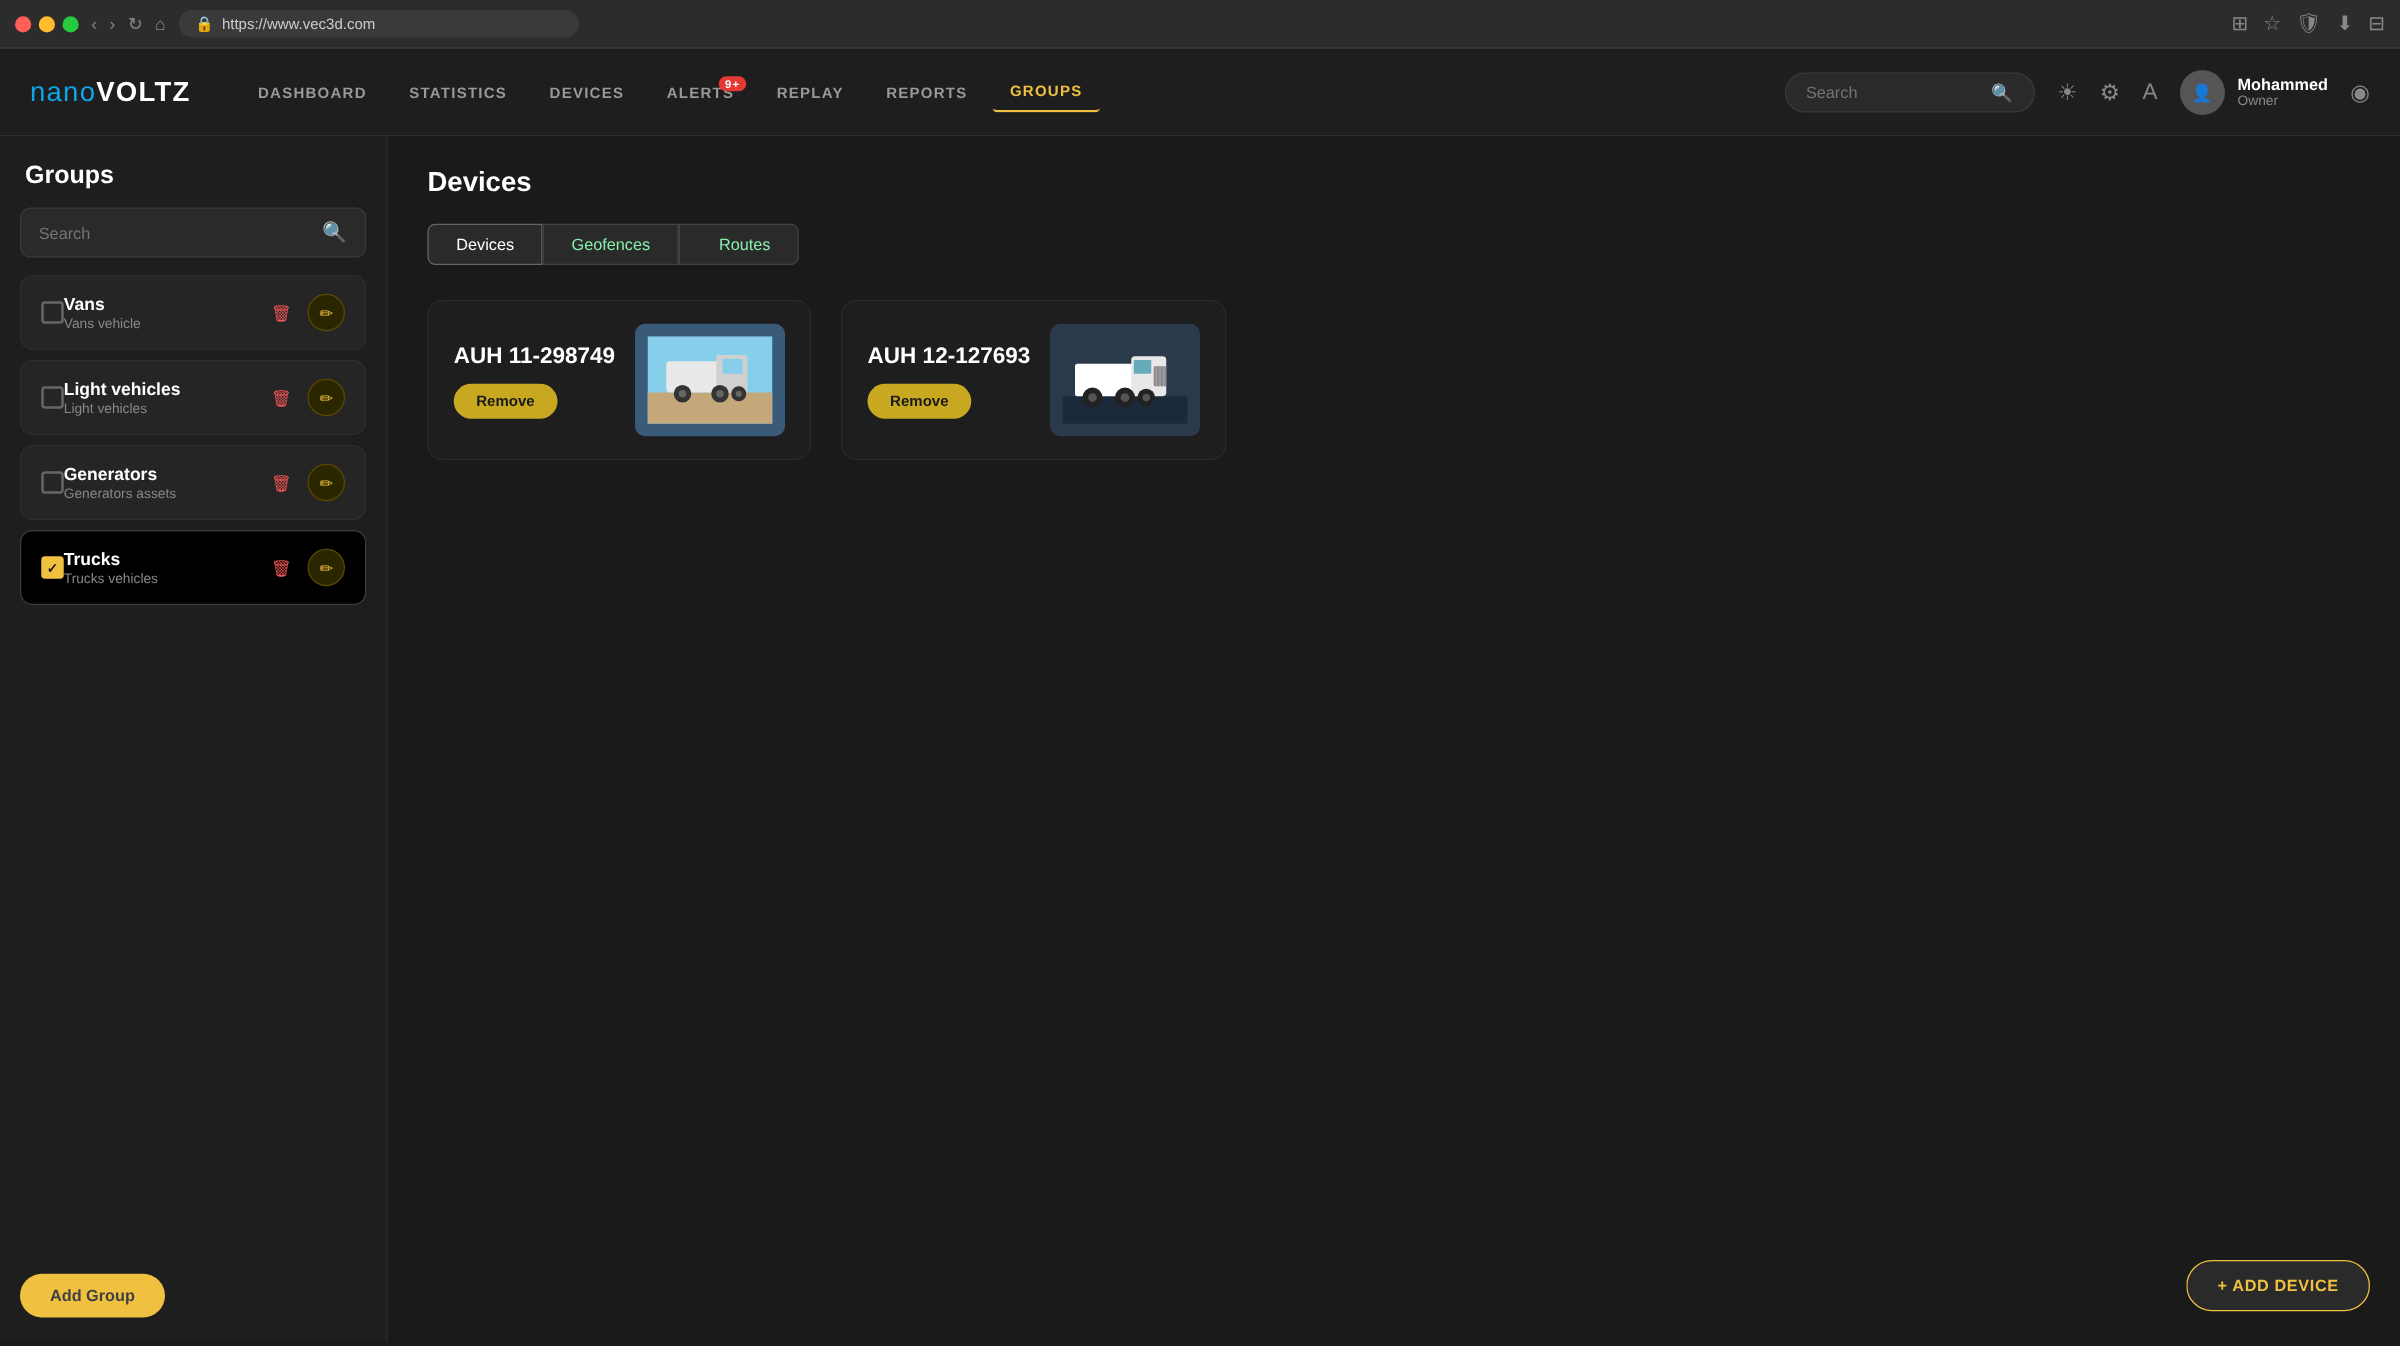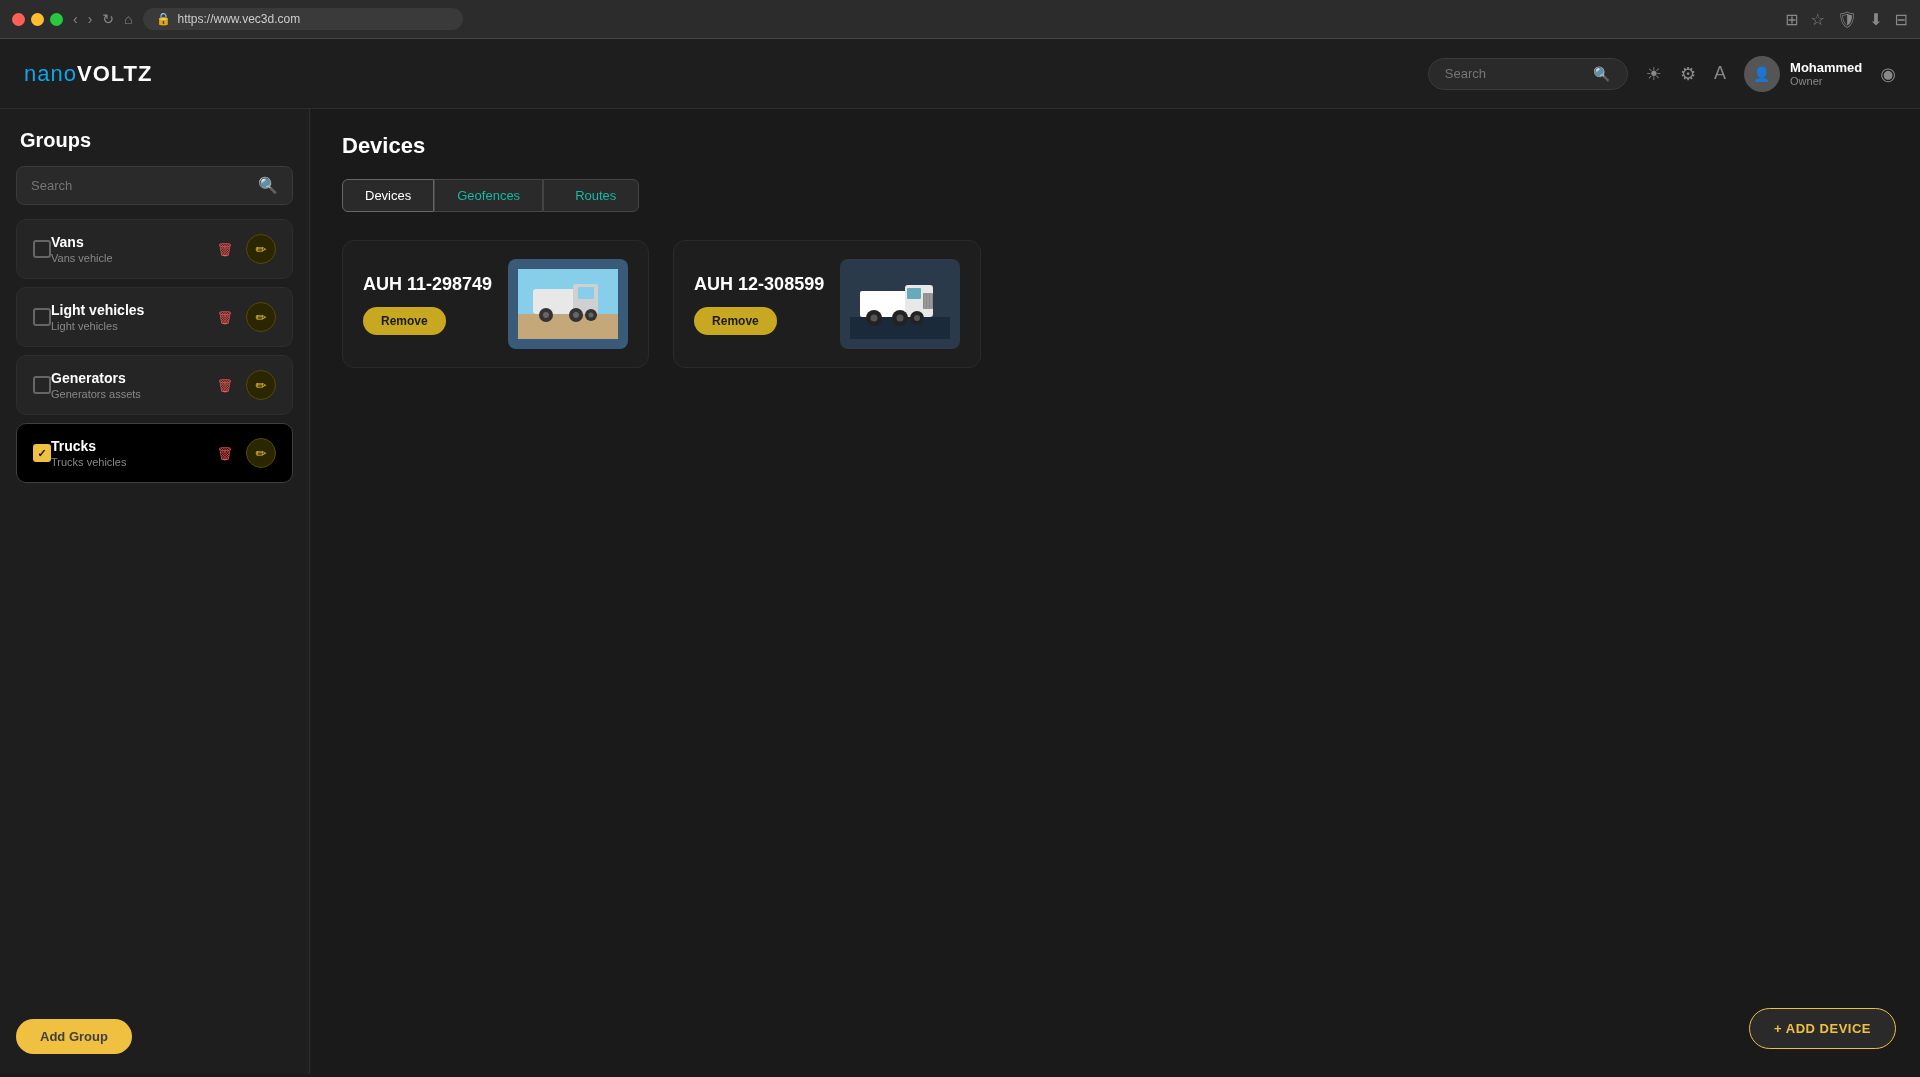--- a/index.html
+++ b/index.html
@@ -240,21 +240,21 @@
       color: #fff;
       margin-bottom: 20px;
     }
     .tabs {
       display: flex; gap: 0; margin-bottom: 28px;
     }
     .tab {
       padding: 8px 22px;
       border: 1px solid #444;
       background: #2a2a2a;
-      color: #14b8a6;
+      color: #86efac;
       font-size: 13px;
       cursor: pointer;
       font-weight: 500;
     }
     .tab:first-child { border-radius: 6px 0 0 6px; }
     .tab:last-child { border-radius: 0 6px 6px 0; padding-left: 31px; }
     .tab.active {
       background: #2a2a2a;
       color: #fff;
       border-color: #666;
@@ -348,20 +348,31 @@
     <span>⊟</span>
   </div>
 </div>
 
 <div class="app">
 
   <nav class="topnav">
     <div class="logo">
       <span>nano</span><strong>VOLTZ</strong>
     </div>
+    <div class="nav-links">
+      <div class="nav-link">DASHBOARD</div>
+      <div class="nav-link">STATISTICS</div>
+      <div class="nav-link">DEVICES</div>
+      <div class="nav-link" style="position:relative;">
+        ALERTS<span class="badge">9+</span>
+      </div>
+      <div class="nav-link">REPLAY</div>
+      <div class="nav-link">REPORTS</div>
+      <div class="nav-link active">GROUPS</div>
+    </div>
     <div class="nav-right">
       <div class="search-bar">
         <input type="text" placeholder="Search" style="">
         <span class="search-icon-nav">🔍</span>
       </div>
       <button class="nav-icon-btn">☀</button>
       <button class="nav-icon-btn">⚙</button>
       <button class="nav-icon-btn">A</button>
       <div class="user-area">
         <div class="avatar">👤</div>
@@ -471,21 +482,21 @@
               <circle cx="58" cy="46" r="7" fill="#333"></circle>
               <circle cx="58" cy="46" r="3" fill="#666"></circle>
               <circle cx="73" cy="46" r="6" fill="#333"></circle>
               <circle cx="73" cy="46" r="2.5" fill="#666"></circle>
             </svg>
           </div>
         </div>
 
         <div class="device-card">
           <div class="device-card-info">
-            <div class="device-id">AUH 12-308599</div>
+            <div class="device-id">AUH 12-127693</div>
             <button class="remove-btn">Remove</button>
           </div>
           <div class="truck-img-placeholder" style="background:#2a3a4a;">
             <svg width="100" height="70" viewBox="0 0 100 70">
 
               <rect width="100" height="70" fill="#2a3a4a"></rect>
               <rect y="48" width="100" height="22" fill="#1a2a3a"></rect>
 
               <rect x="10" y="22" width="50" height="26" fill="#ffffff" rx="2"></rect>
 

